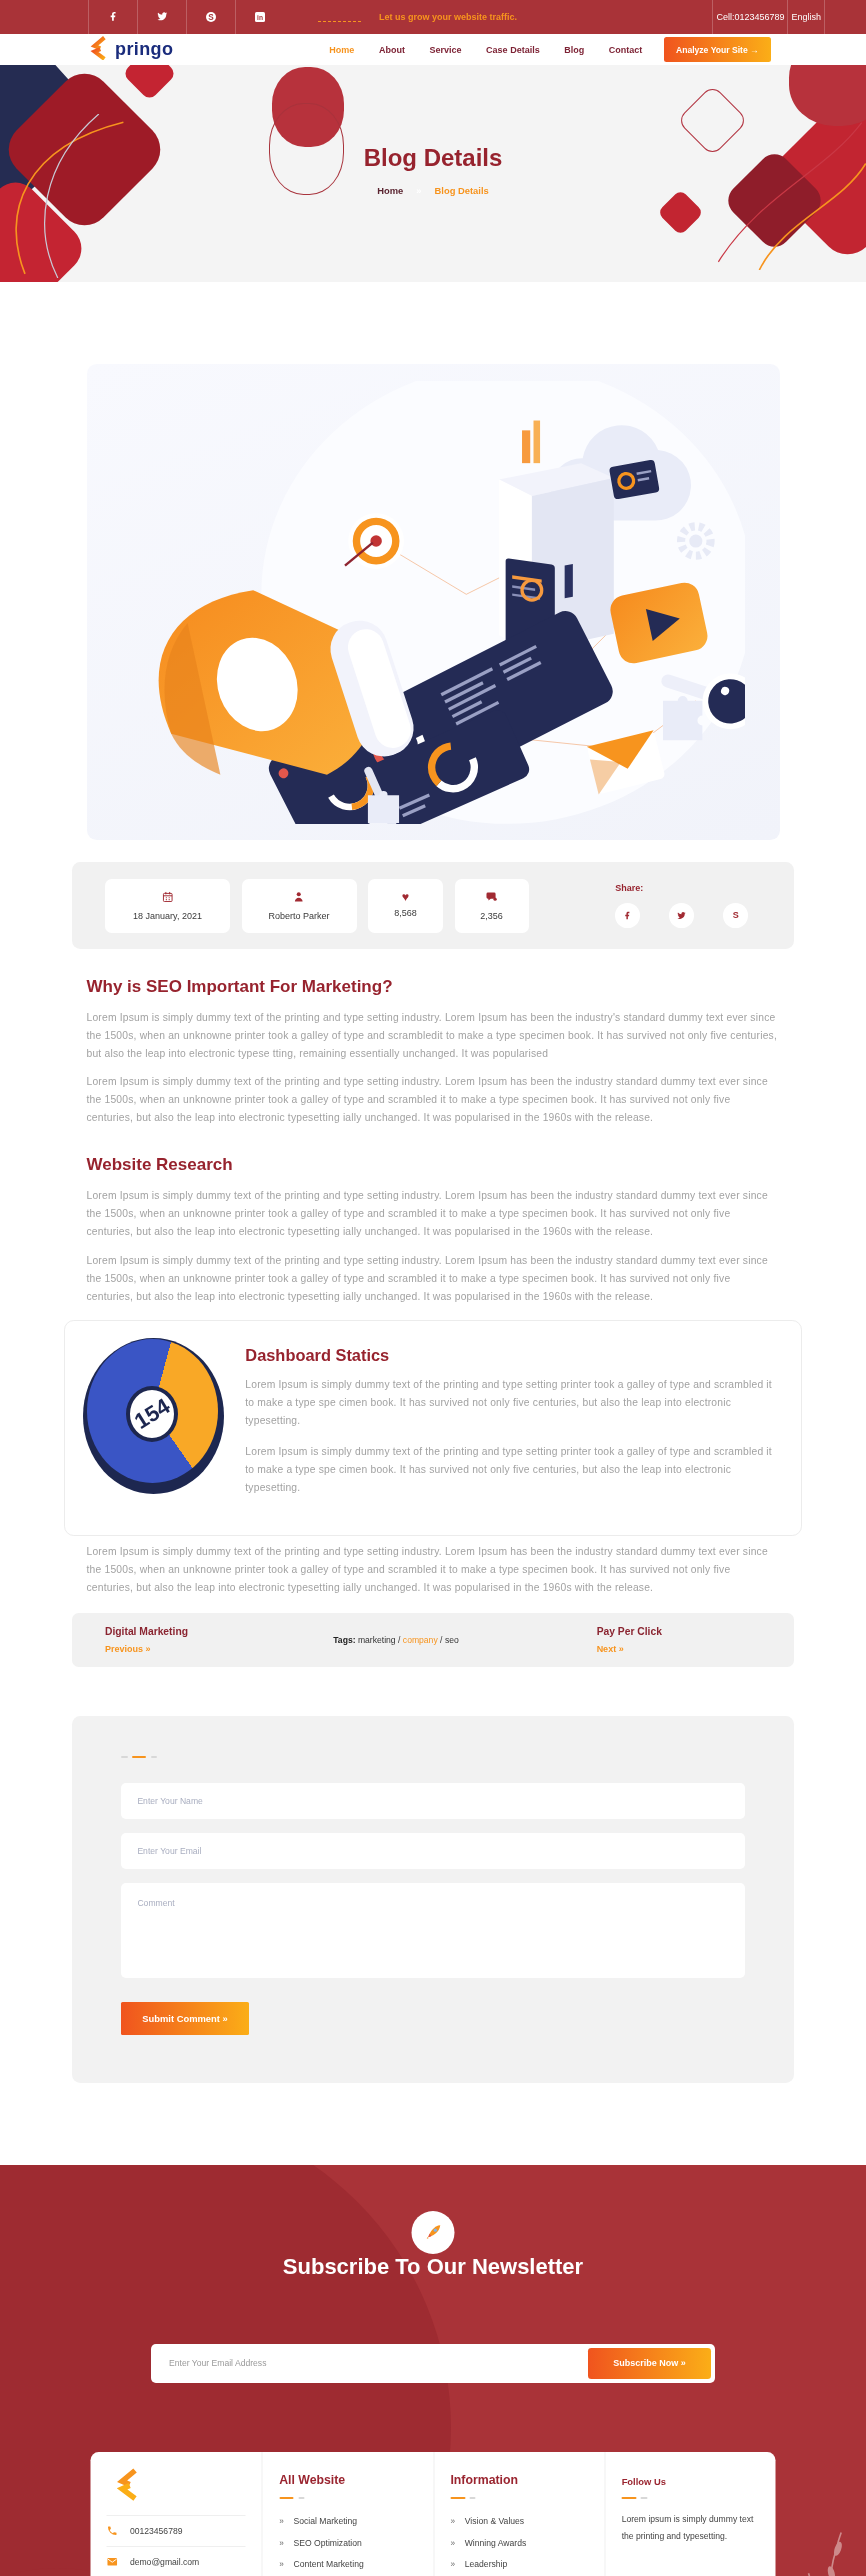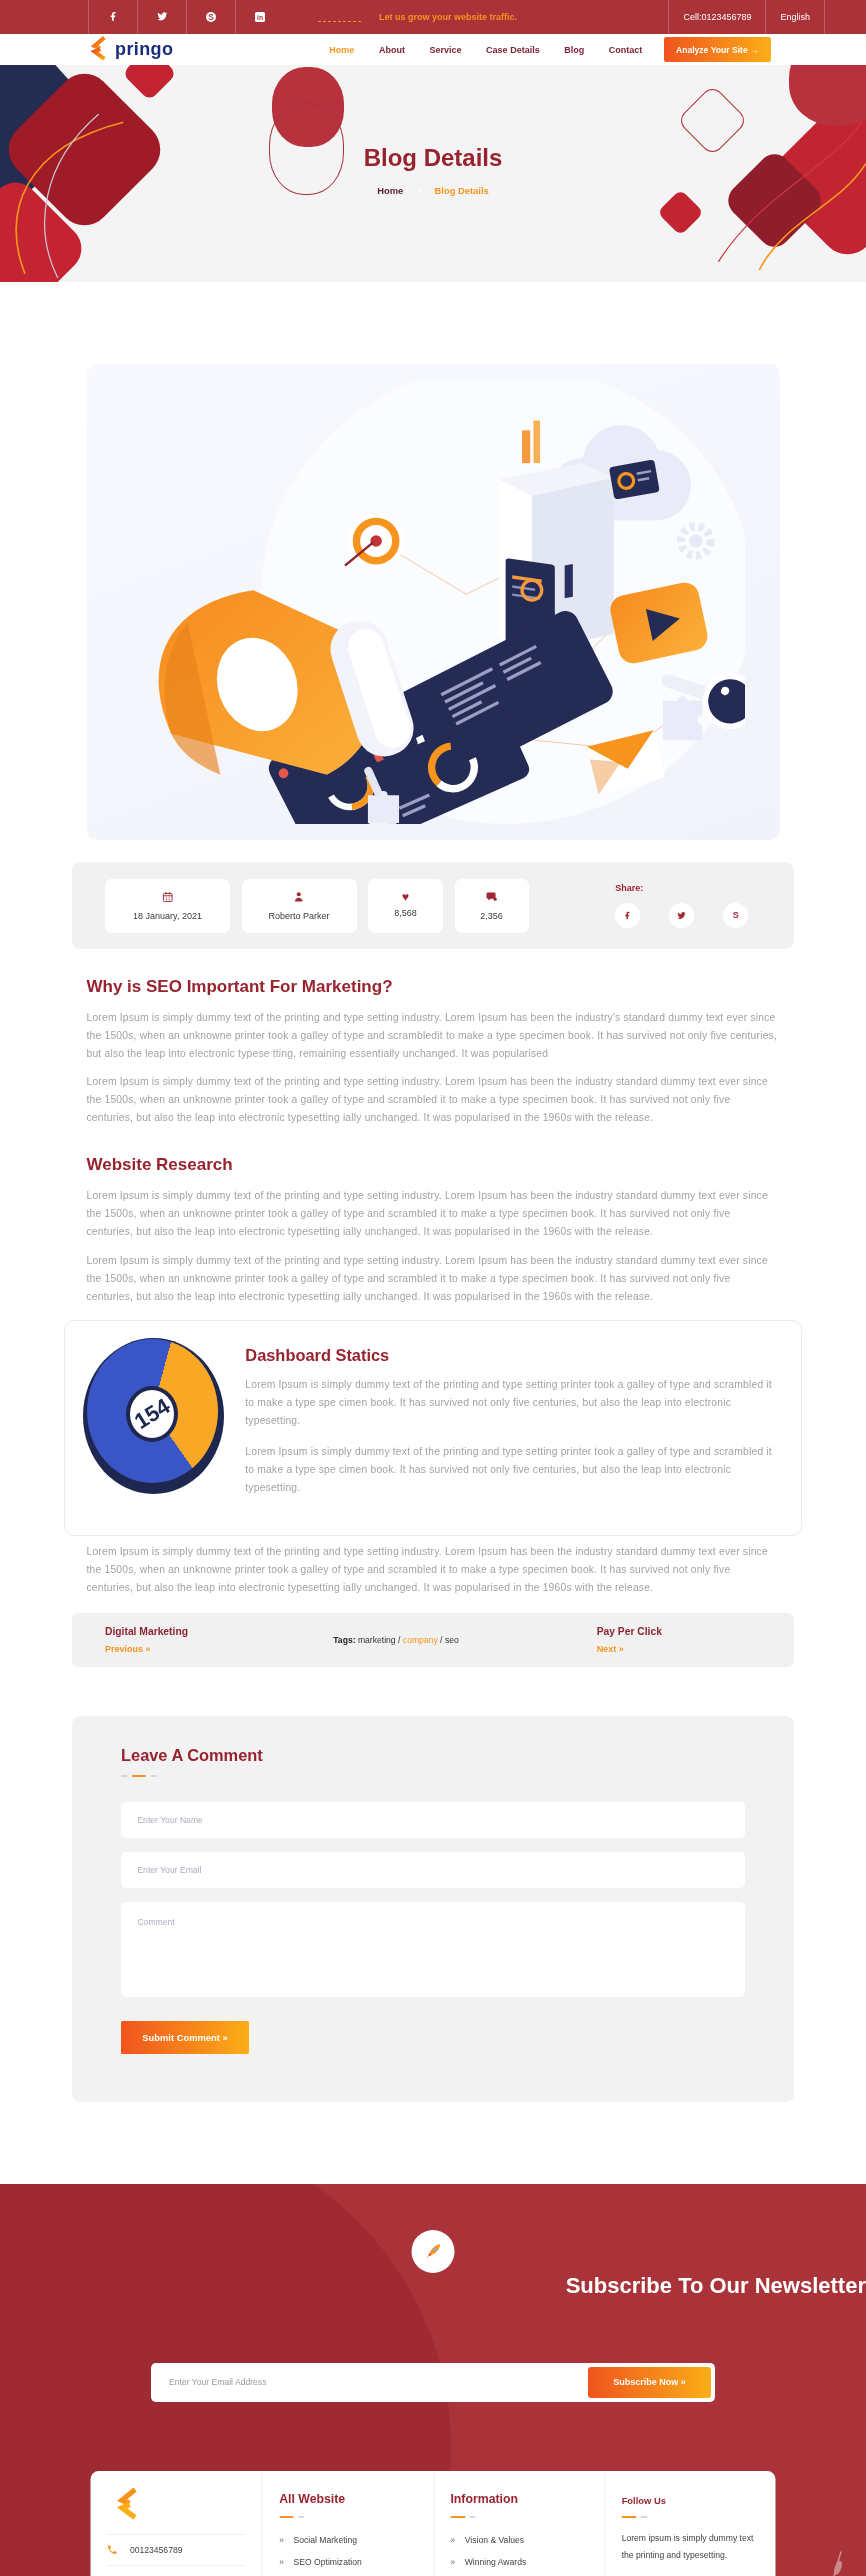--- a/index.html
+++ b/index.html
@@ -14,21 +14,21 @@
   .social-cell:last-of-type { border-right:0.8px solid rgba(255,255,255,.22); }
   .social-cell svg { width:10.7px; height:10.7px; fill:#fff; }
   .li-badge { width:10.7px; height:10.7px; background:#fff; color:#A93338; font-size:6.6px; font-weight:bold;
     display:flex; align-items:center; justify-content:center; border-radius:1.6px; }
   .sk-badge { width:10.7px; height:10.7px; background:#fff; color:#A93338; font-size:8.2px; font-weight:bold;
     display:flex; align-items:center; justify-content:center; border-radius:50%; }
   .tagline-wrap { display:flex; align-items:flex-end; margin-left:34px;font-weight:bold; }
   .tag-dash { width:43px; border-top:0.8px dashed #F7941E; margin-right:18px; }
   .tagline { color:#F7941E; font-size:9px; }
   .topbar-right { margin-left:auto; display:flex; align-items:center; height:34px; margin-right:41px; }
-  .topbar-right .cell { height:34px; display:flex; align-items:center; padding:0 14px;
+  .topbar-right .cell { height:34px; display:flex; align-items:center; padding:0 3px;
     border-left:0.8px solid rgba(255,255,255,.22); font-size:9px; cursor:pointer; }
   .topbar-right .cell:last-child { border-right:0.8px solid rgba(255,255,255,.22); }
 
   
   .navbar { height:31px; background:#fff; display:flex; align-items:center; padding:0 95px 0 88px;justify-content:space-between; }
   .brand { display:flex; align-items:center; gap:5.7px; cursor:pointer; }
   .brand-text { font-size:18px; font-weight:bold; color:#1A2C7C; letter-spacing:0.4px; }
   .nav-links { margin-left:auto; display:flex; align-items:center; gap:24.6px; }
   .nav-link { font-size:9px; font-weight:bold; color:#7D2335; cursor:pointer; white-space:nowrap; }
   .nav-link.active { color:#F7941E; }
@@ -117,21 +117,21 @@
 
   
   .red-section { margin-top:82px; height:575px; background:#A93338; position:relative; overflow:hidden; }
   .red-section::before { content:""; position:absolute; width:640px; height:640px; border-radius:50%;
     background:#9E2B31; left:-189px; top:-57px; }
   .red-section::after { content:""; position:absolute; width:344px; height:344px; border-radius:50%;
     background:#9E2B31; left:-115px; bottom:-172px; }
   .rocket-circle { position:absolute; top:46px; left:50%; transform:translateX(-50%); width:43px;
     height:43px; border-radius:50%; background:#fff; display:flex; align-items:center;
     justify-content:center; z-index:2; }
-  .news-title { position:absolute; top:89px; width:100%; text-align:right; color:#fff; font-size:22px;
+  .news-title { position:absolute; top:89px; width:100%; text-align:center; color:#fff; font-size:22px;
     font-weight:bold; z-index:2; }
   .subscribe { position:absolute; top:179px; left:50%; transform:translateX(-50%); width:564px;
     height:39px; background:#fff; border-radius:4.9px; display:flex; align-items:center; z-index:2; }
   .subscribe input { flex:1; border:none; outline:none; background:transparent; padding-left:18px;
     font-size:8.6px; color:#444; font-family:"Liberation Sans", sans-serif; }
   .subscribe input::placeholder { color:#9a9a9a; }
   .subscribe button { position:absolute; right:4.1px; top:4.1px; height:31px; width:123px;
     background:linear-gradient(90deg,#F0541E,#FBAE17); border:none; border-radius:3.3px; color:#fff;
     font-size:9px; font-weight:bold; cursor:pointer; }
 
@@ -447,21 +447,20 @@
       <span> </span>
       <span class="tag">marketing</span><span> / </span><span class="tag orange">company</span><span> / </span><span class="tag">seo</span>
     </div>
     <div class="pn-col pn-right">
       <div class="pn-title">Pay Per Click</div>
       <div class="pn-link">Next »</div>
     </div>
   </div>
 
   <div class="comment-box">
-    <h2>Leave A Comment</h2>
     <div class="dash-underline">
       <i class="du-gray"></i>
         <i class="du-orange"></i>
         <i class="du-gray"></i>
     </div>
     <input class="cfield" type="text" placeholder="Enter Your Name" style="">
     <input class="cfield" type="text" placeholder="Enter Your Email" style="">
     <textarea class="cfield" placeholder="Comment" style=""></textarea>
     <button class="submit-btn">Submit Comment  »</button>
   </div>

